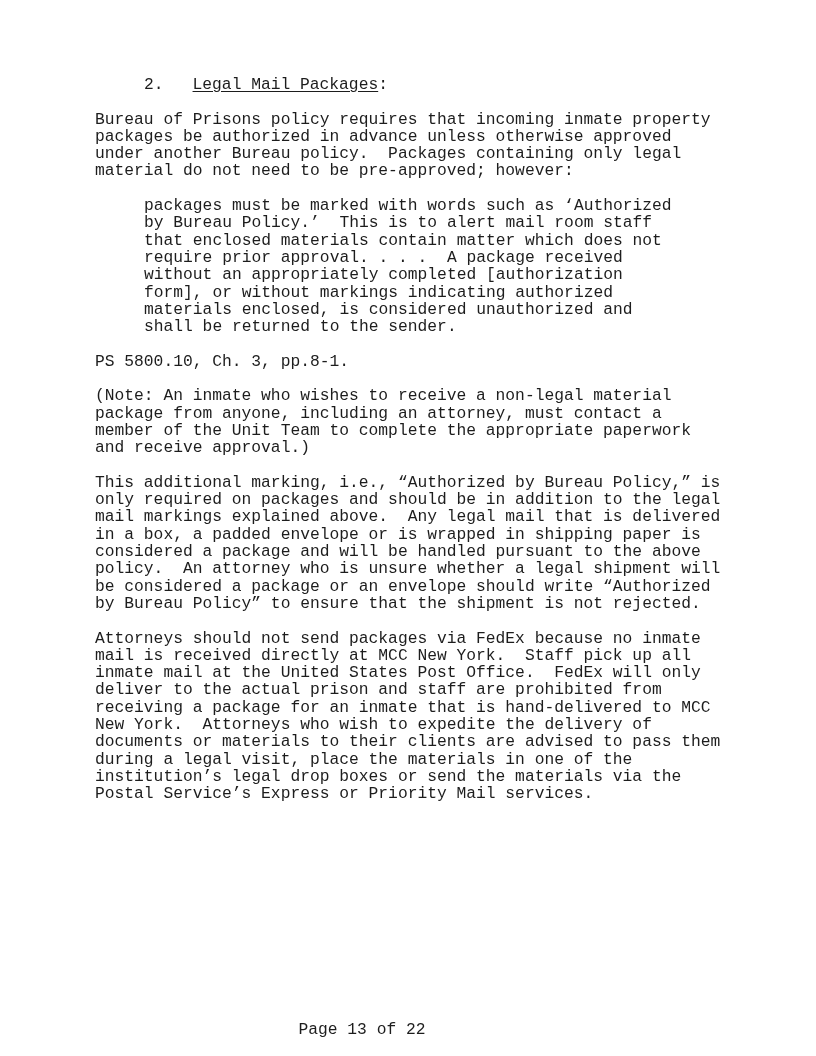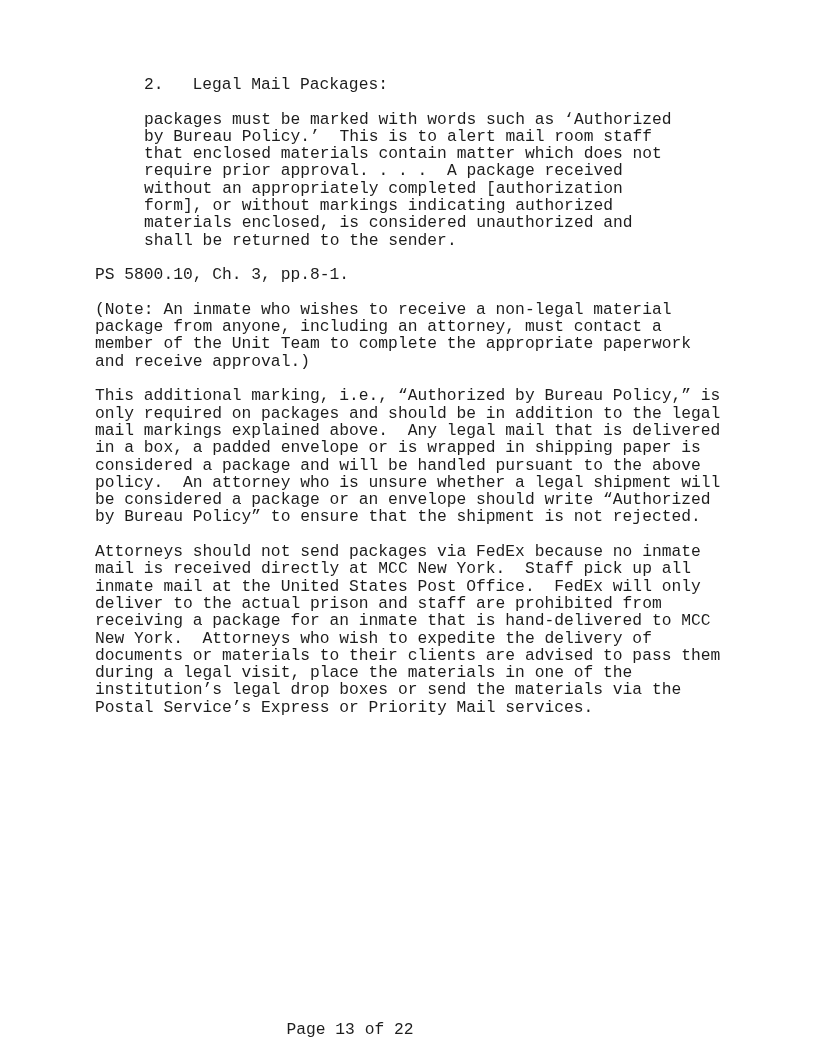--- a/index.html
+++ b/index.html
@@ -23,39 +23,43 @@
   .block {
     margin: 0 0 17.3px 0;
     white-space: pre-wrap;
   }
   .heading {
     margin: 0 0 17.3px 0;
     padding-left: 49px;
     white-space: pre;
   }
   .hnum { margin-right: 29px; }
-  .hlabel { text-underline-offset: 2px; }
+  .hlabel { text-decoration: underline; text-underline-offset: 2px; }
   .quote { margin-left: 49px; }
   .footer {
     position: absolute;
-    left: 0;
+    left: 12px;
     top: 1021px;
     width: 700px;
     text-align: center;
     white-space: pre;
   }
 </style>
 </head>
 <body>
 
 <div class="page">
   <div class="content">
 
     <div class="heading"><span class="hnum">2.</span><span class="hlabel">Legal Mail Packages</span><span>:</span></div>
 
+    <div class="block">Bureau of Prisons policy requires that incoming inmate property
+packages be authorized in advance unless otherwise approved
+under another Bureau policy.  Packages containing only legal
+material do not need to be pre-approved; however:</div>
 
     <div class="block quote">packages must be marked with words such as ‘Authorized
 by Bureau Policy.’  This is to alert mail room staff
 that enclosed materials contain matter which does not
 require prior approval. . . .  A package received
 without an appropriately completed [authorization
 form], or without markings indicating authorized
 materials enclosed, is considered unauthorized and
 shall be returned to the sender.</div>
 

